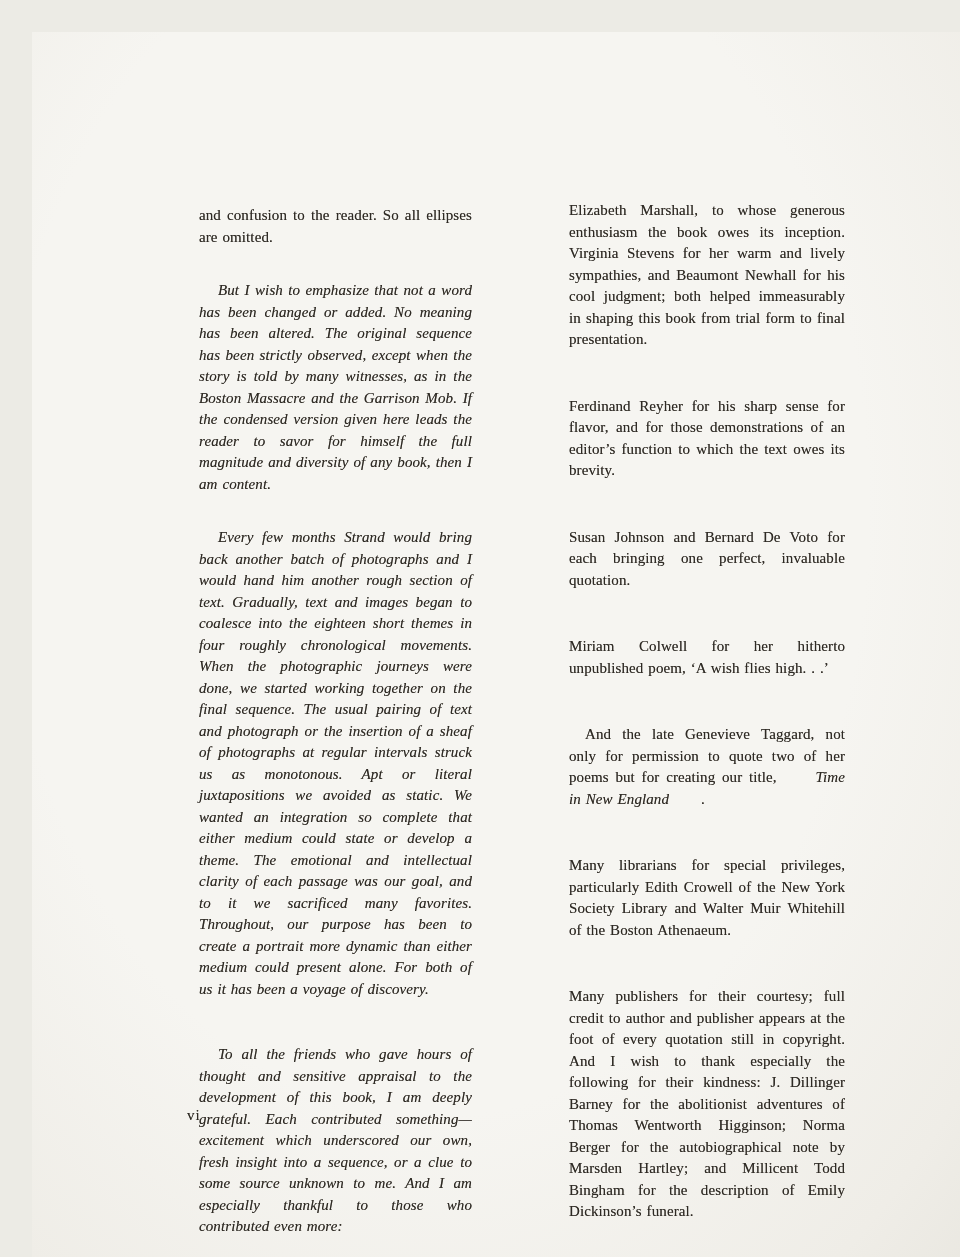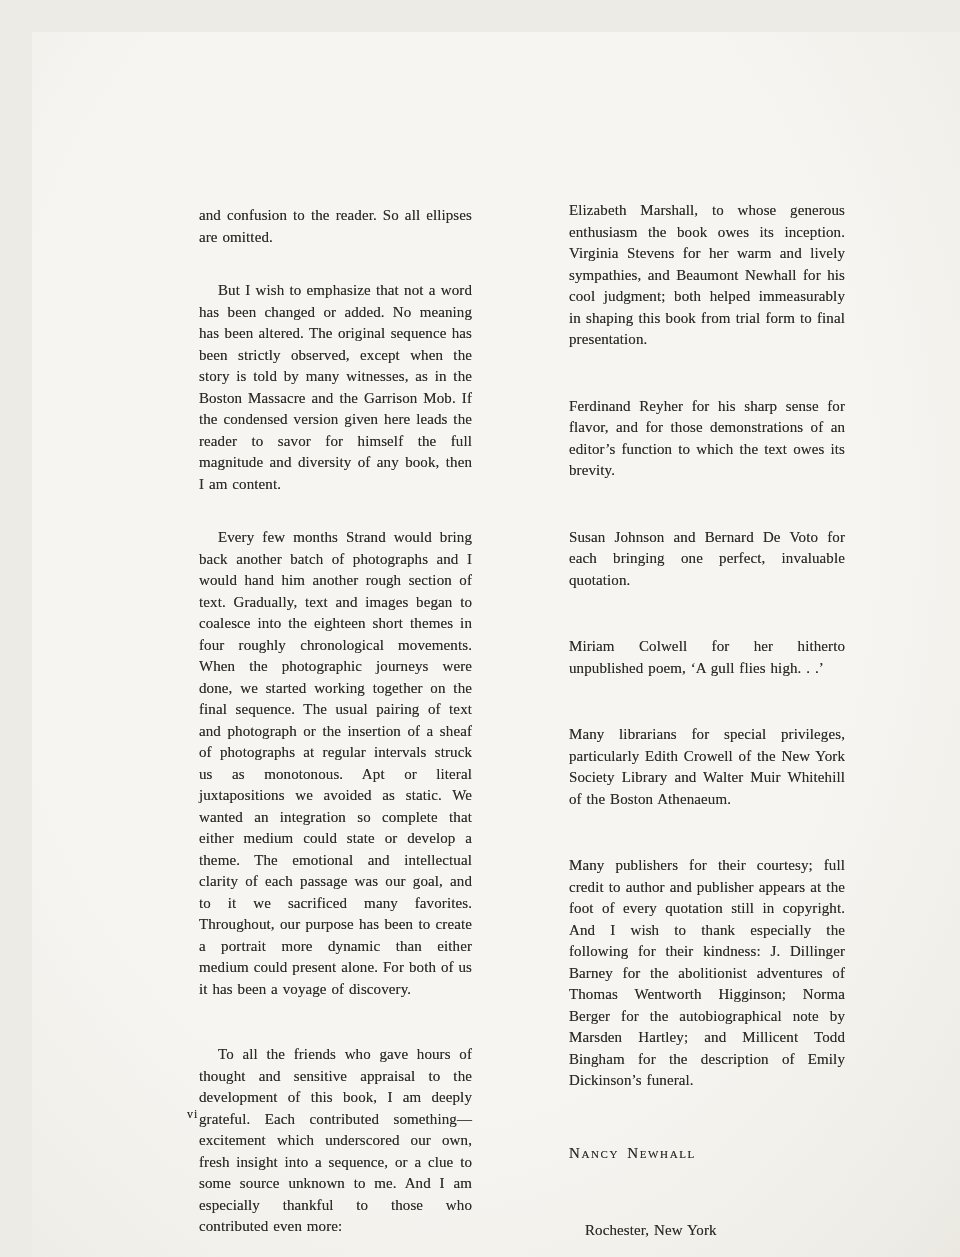--- a/index.html
+++ b/index.html
@@ -27,21 +27,21 @@
     text-align: justify;
     letter-spacing: 0.1px;
     word-spacing: 1px;
     text-shadow: 0 0 0.6px rgba(46, 40, 32, 0.55);
   }
 
   .col-left  { left: 135px; top: 141px; width: 337px; }
   .col-right { left: 505px; top: 136px; width: 348px; }
 
   .col-left p { margin: 0; }
-  .col-left p.indent { text-indent: 19px; }
+  .col-left p.indent { text-indent: 19px; font-style: italic; }
   .col-left p.gap-above { margin-top: 12px; }
 
   .col-right p { margin: 0 8px 13px 0; }
 
   .sig-line {
     margin-top: 19px;
     text-align: left;
     font-variant: small-caps;
     letter-spacing: 1.6px;
     word-spacing: 3px;
@@ -51,21 +51,21 @@
   .place-date {
     margin-top: 7px;
     line-height: 22px;
     text-align: left;
   }
 
   .page-number {
     position: absolute;
     left: 139px;
     top: 1059px;
-    font-size: 12px;
+    font-size: 15px;
     letter-spacing: 1px;
     text-shadow: 0 0 0.6px rgba(46, 40, 32, 0.55);
   }
 
   em { font-style: italic; }
 </style>
 </head>
 <body>
 
 <div class="scan-page">
@@ -74,21 +74,24 @@
     <p>and confusion to the reader. So all ellipses are omitted.</p>
     <p class="indent">But I wish to emphasize that not a word has been changed or added. No meaning has been altered. The original sequence has been strictly observed, except when the story is told by many witnesses, as in the Boston Massacre and the Garrison Mob. If the condensed version given here leads the reader to savor for himself the full magnitude and diversity of any book, then I am content.</p>
     <p class="indent">Every few months Strand would bring back another batch of photographs and I would hand him another rough section of text. Gradually, text and images began to coalesce into the eighteen short themes in four roughly chronological movements. When the photographic journeys were done, we started working together on the final sequence. The usual pairing of text and photograph or the insertion of a sheaf of photographs at regular intervals struck us as monotonous. Apt or literal juxtapositions we avoided as static. We wanted an integration so complete that either medium could state or develop a theme. The emotional and intellectual clarity of each passage was our goal, and to it we sacrificed many favorites. Throughout, our purpose has been to create a portrait more dynamic than either medium could present alone. For both of us it has been a voyage of discovery.</p>
     <p class="indent gap-above">To all the friends who gave hours of thought and sensitive appraisal to the development of this book, I am deeply grateful. Each contributed something—excitement which underscored our own, fresh insight into a sequence, or a clue to some source unknown to me. And I am especially thankful to those who contributed even more:</p>
   </div>
 
   <div class="text-col col-right">
     <p>Elizabeth Marshall, to whose generous enthusiasm the book owes its inception. Virginia Stevens for her warm and lively sympathies, and Beaumont Newhall for his cool judgment; both helped immeasurably in shaping this book from trial form to final presentation.</p>
     <p>Ferdinand Reyher for his sharp sense for flavor, and for those demonstrations of an editor’s function to which the text owes its brevity.</p>
     <p>Susan Johnson and Bernard De Voto for each bringing one perfect, invaluable quotation.</p>
-    <p>Miriam Colwell for her hitherto unpublished poem, ‘A gull flies high. . .’</p>
+    <p>Miriam Colwell for her hitherto unpublished poem, ‘A wish flies high. . .’</p>
+    <p>
+      <span>And the late Genevieve Taggard, not only for permission to quote two of her poems but for creating our title, </span><em>Time in New England</em><span>.</span>
+    </p>
     <p>Many librarians for special privileges, particularly Edith Crowell of the New York Society Library and Walter Muir Whitehill of the Boston Athenaeum.</p>
     <p>Many publishers for their courtesy; full credit to author and publisher appears at the foot of every quotation still in copyright. And I wish to thank especially the following for their kindness: J. Dillinger Barney for the abolitionist adventures of Thomas Wentworth Higginson; Norma Berger for the autobiographical note by Marsden Hartley; and Millicent Todd Bingham for the description of Emily Dickinson’s funeral.</p>
 
     <div class="sig-line">Nancy Newhall</div>
 
     <div class="place-date">
       <div>Rochester, New York</div>
       <div>February 1950</div>
     </div>
   </div>

